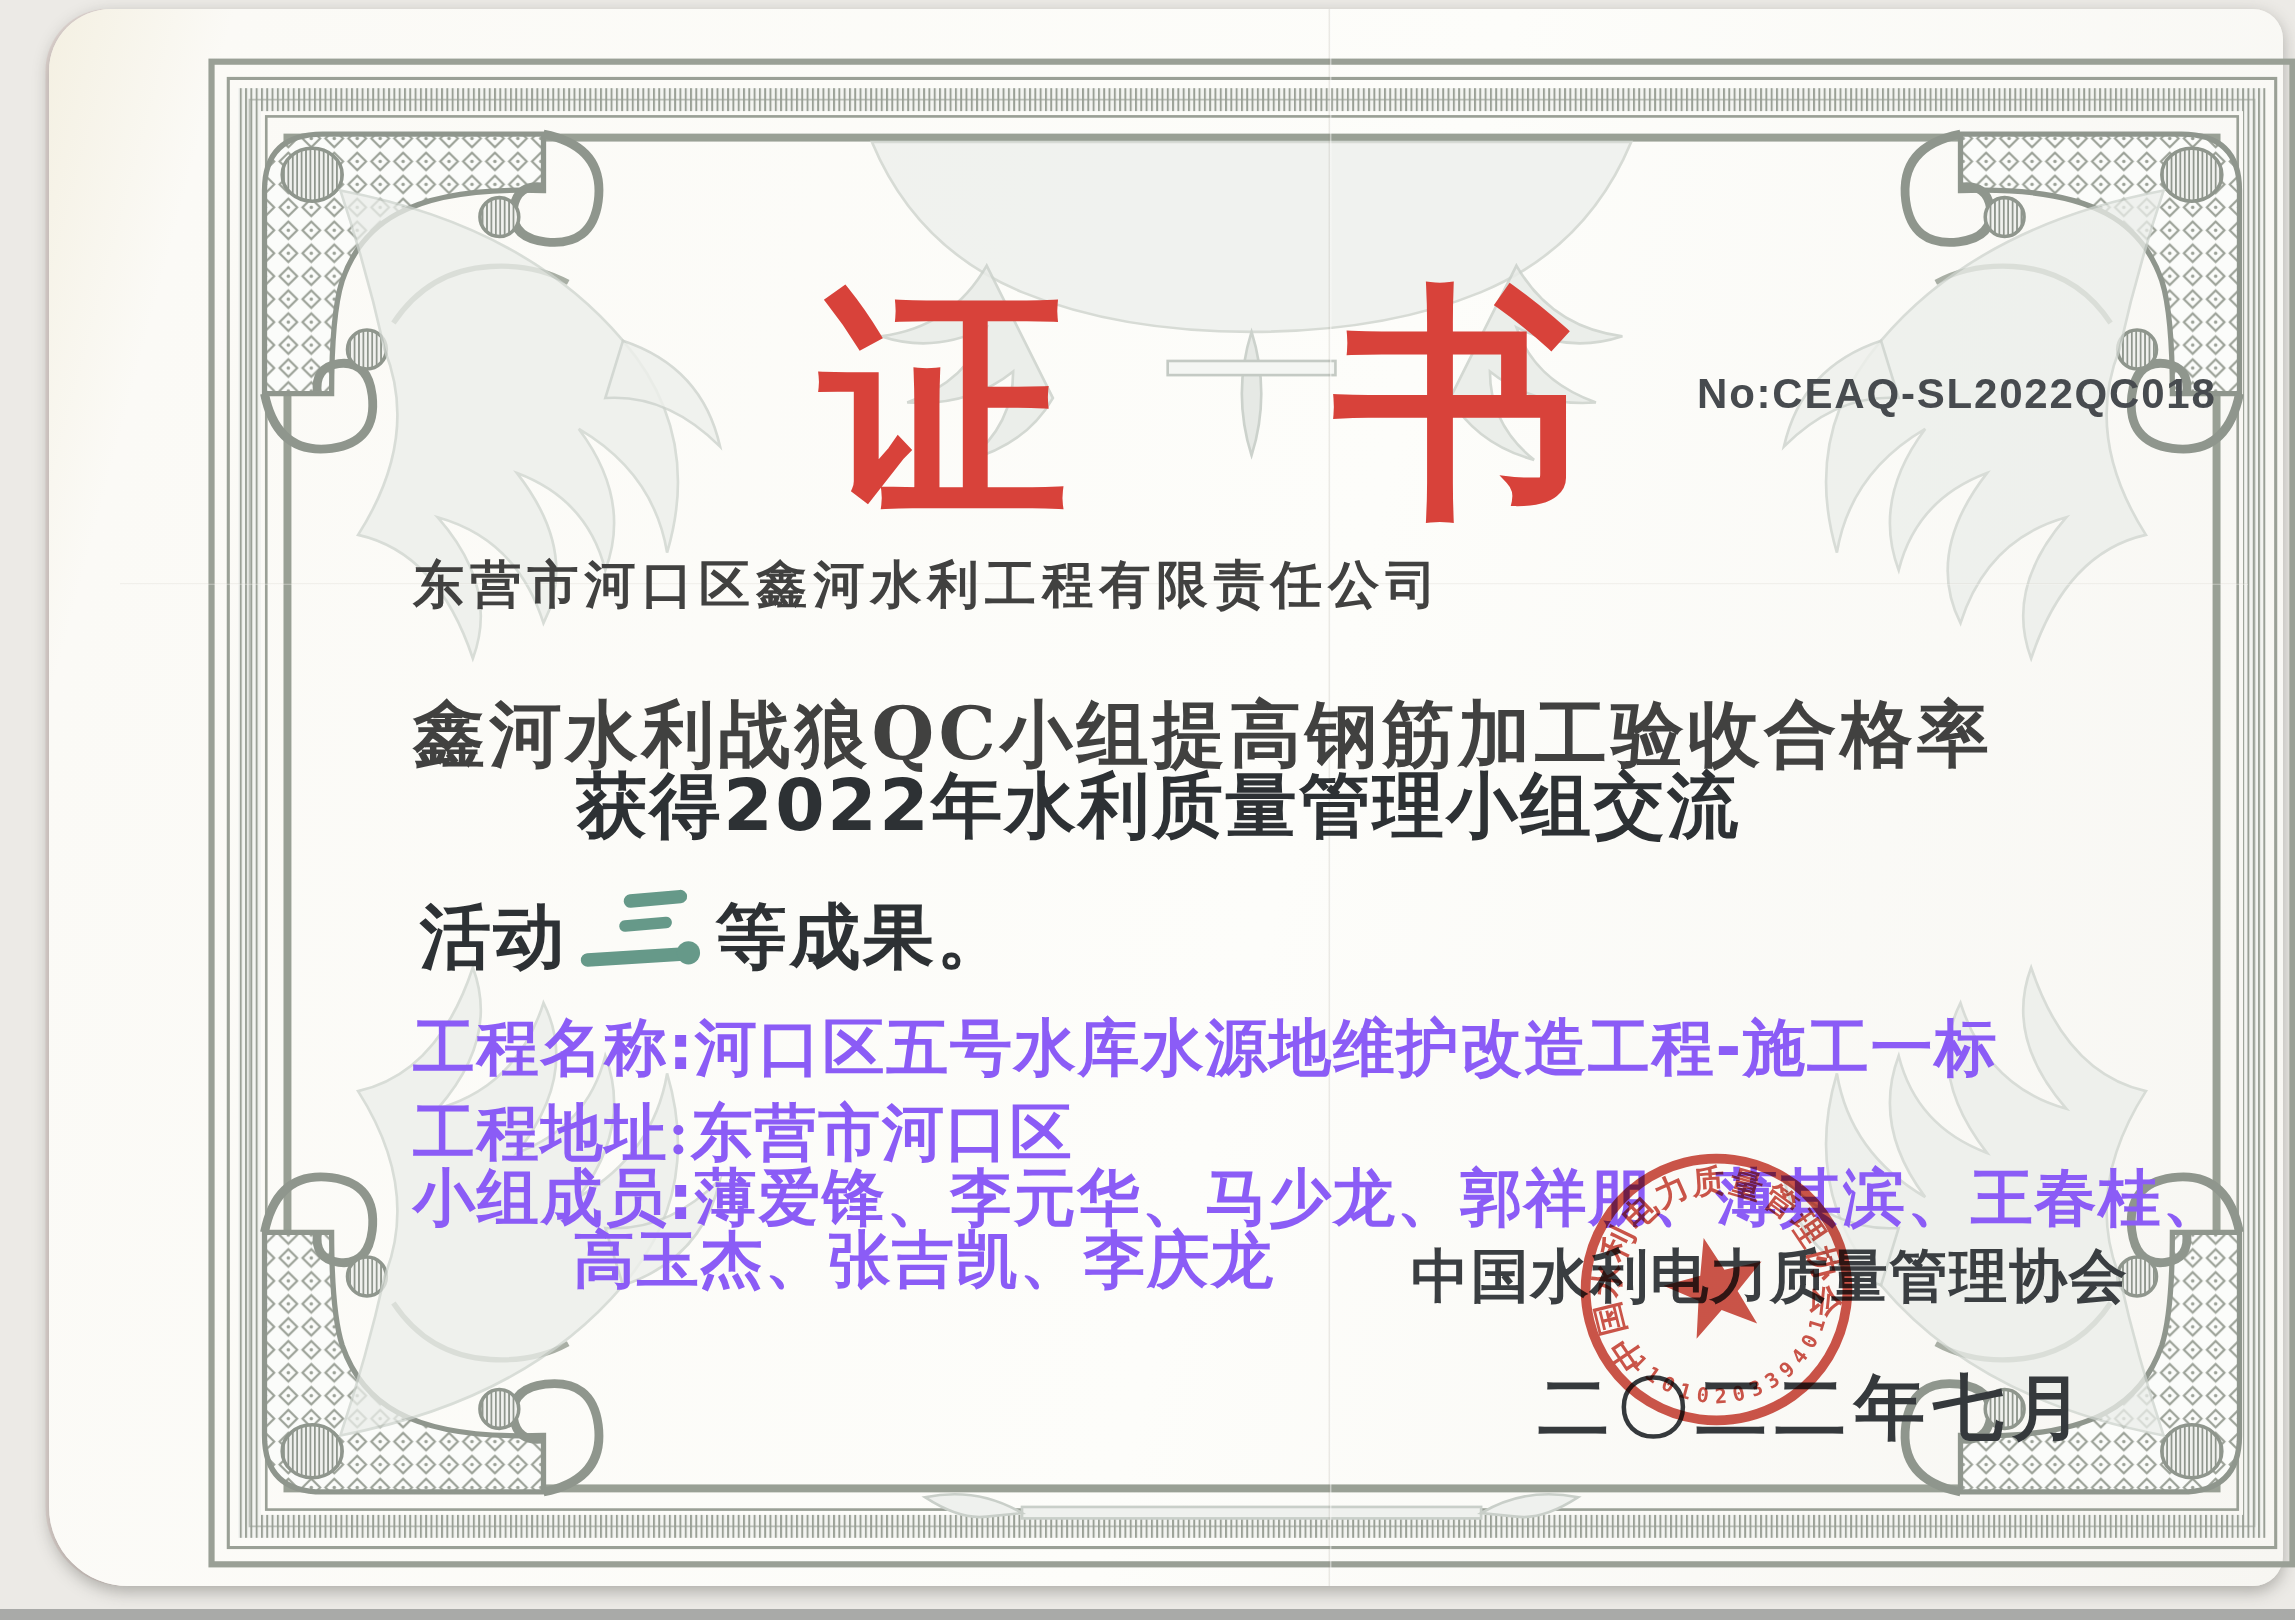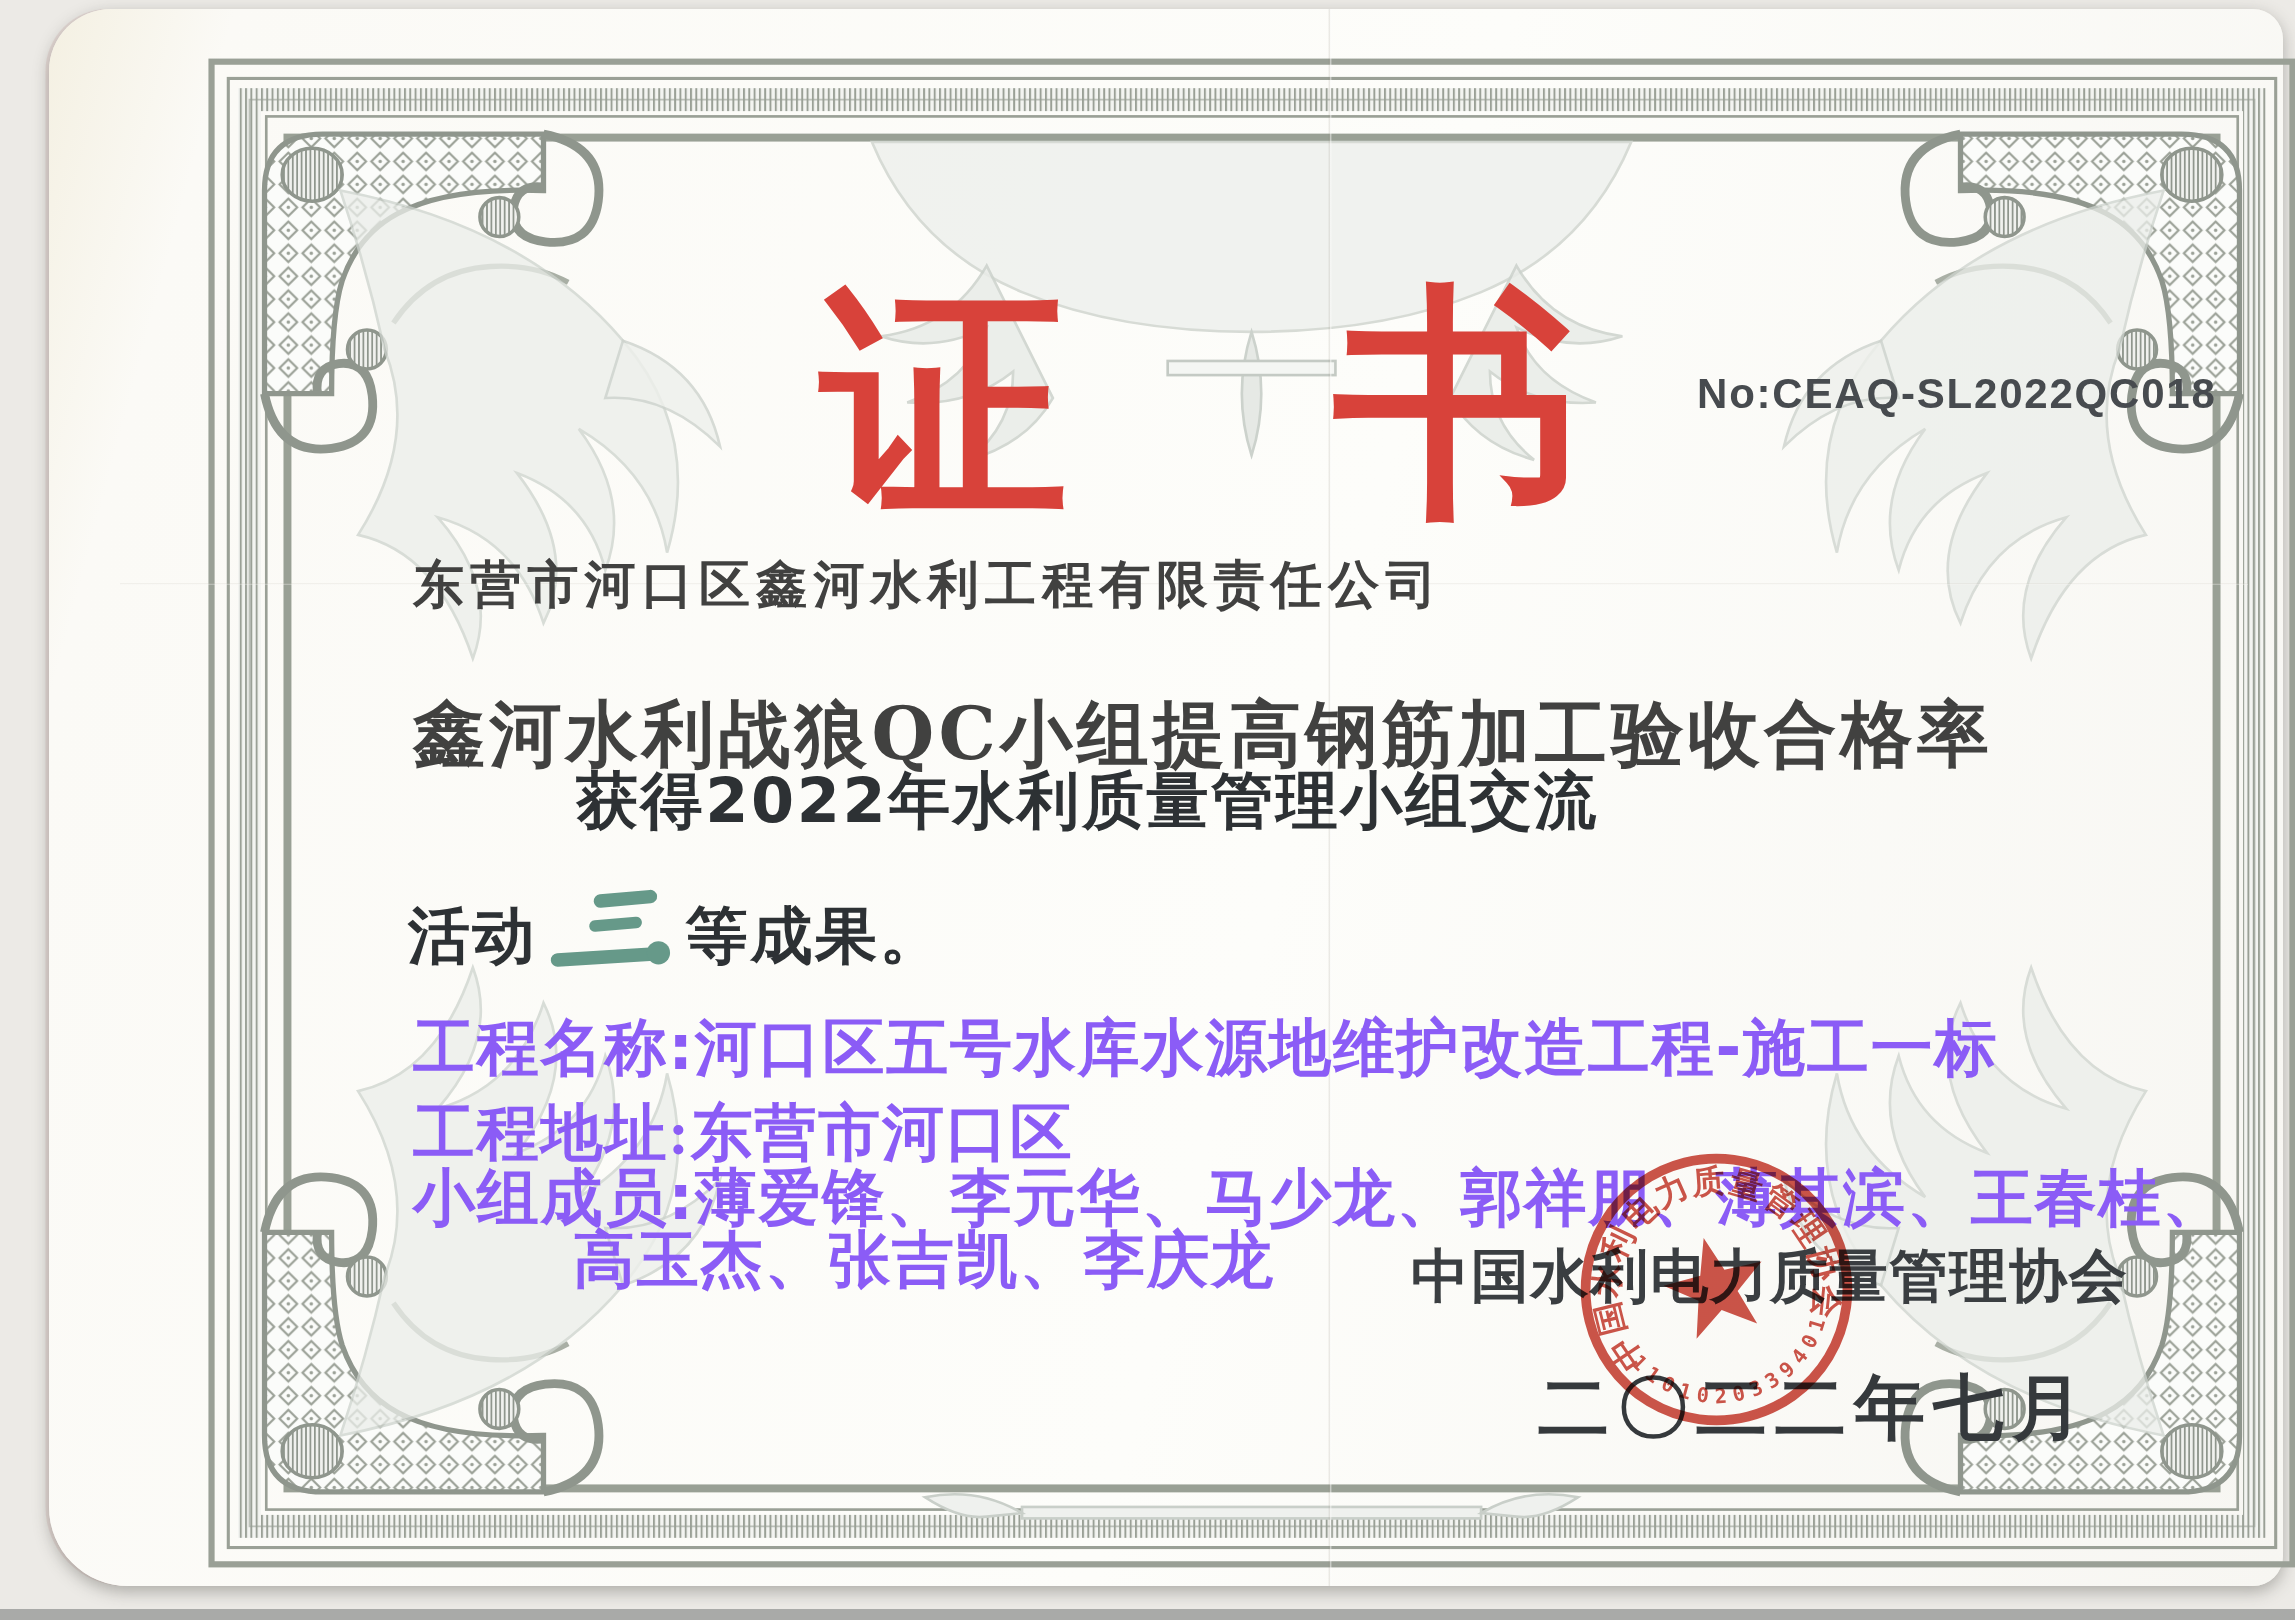--- a/index.html
+++ b/index.html
@@ -19,23 +19,23 @@
   .border-svg{position:absolute;left:159px;top:49px;width:2088px;height:1510px;}
   
   .abs{position:absolute;white-space:nowrap;}
   .title-row{left:821px;top:260px;display:flex;gap:265px;color:#d8423a;
              font-family:"DejaVu Serif","Liberation Serif",serif;font-weight:700;font-size:247px;line-height:1.15;}
   .cert-no{left:1697px;top:371px;font:600 42px/1.1 "Liberation Sans","DejaVu Sans",sans-serif;
            color:#474b4f;letter-spacing:1.8px;}
   .callig{font-family:"DejaVu Serif","Liberation Serif",serif;color:#414140;font-weight:600;}
   .callig1{left:413px;top:551px;font-size:51px;letter-spacing:6.2px;}
   .callig2{left:413px;top:687px;font-size:72px;letter-spacing:4.4px;}
-  .award{font-weight:800;color:#2d3134;letter-spacing:2.6px;font-size:62px;line-height:1;}
+  .award{font-weight:800;color:#2d3134;letter-spacing:2.6px;font-size:71px;line-height:1;}
   .award1{left:576px;top:770px;}
-  .award2{left:408px;top:881px;display:flex;align-items:center;gap:2px;}
+  .award2{left:420px;top:881px;display:flex;align-items:center;gap:2px;}
   .grade-svg{width:134px;height:99px;margin:0 5.3px;}
   .field{font-size:62px;font-weight:600;color:#8b5cf6;letter-spacing:1.8px;line-height:1;}
   .f1{left:413px;top:1017px;}
   .f2{left:413px;top:1102px;font-family:Liberation Serif, serif;}
   .f3{left:413px;top:1167px;}
   .f4{left:573px;top:1229px;}
   .issuer{left:1411px;top:1238px;font-size:58px;font-weight:600;color:#3a3e41;letter-spacing:1.8px;}
   .date{left:1538px;top:1317px;font-size:71px;font-weight:600;color:#35393c;letter-spacing:8px;margin-top:44px;}
   .stamp{position:absolute;left:1575px;top:1148px;width:283px;height:283px;
          opacity:.87;mix-blend-mode:multiply;}

